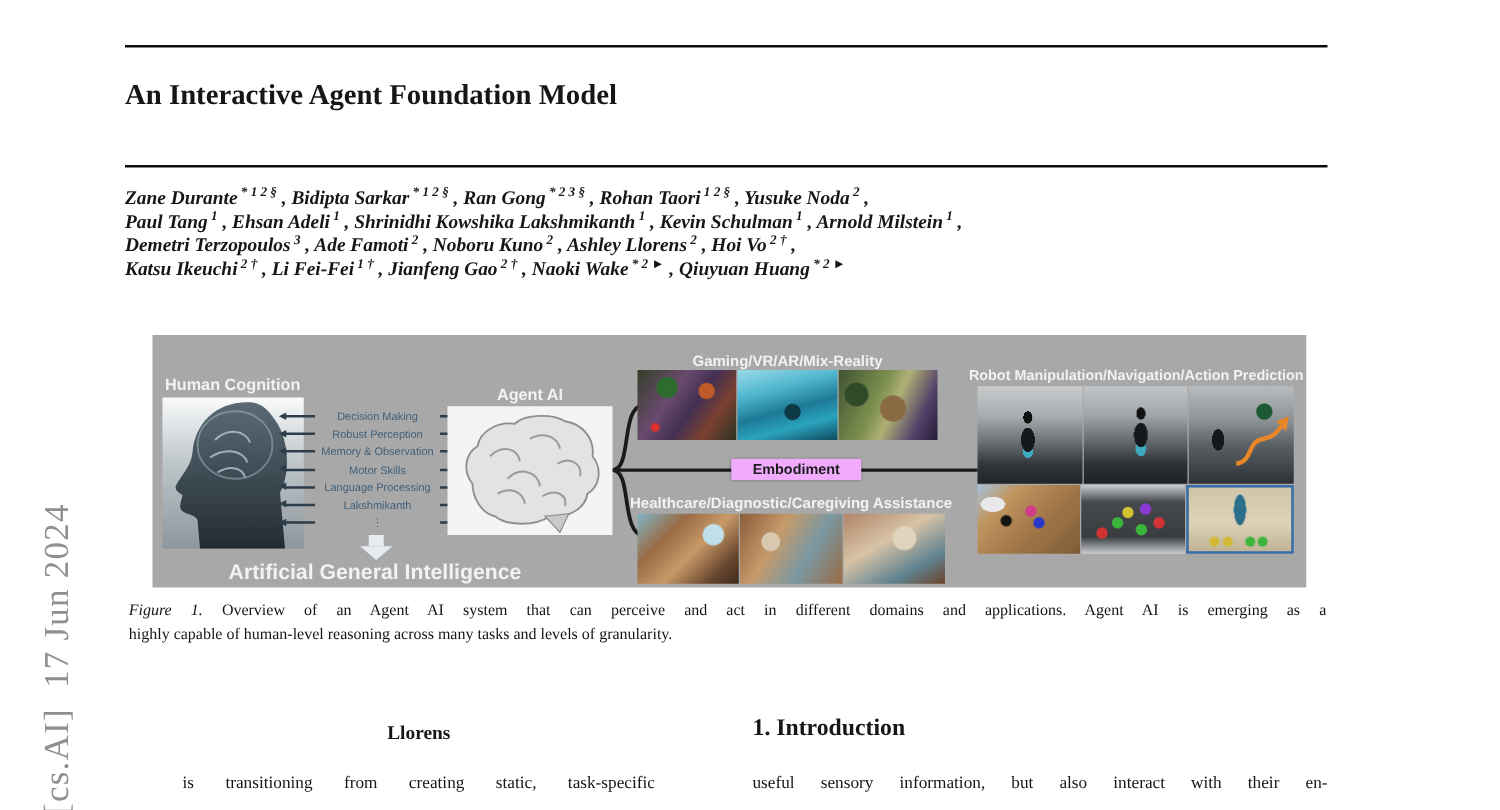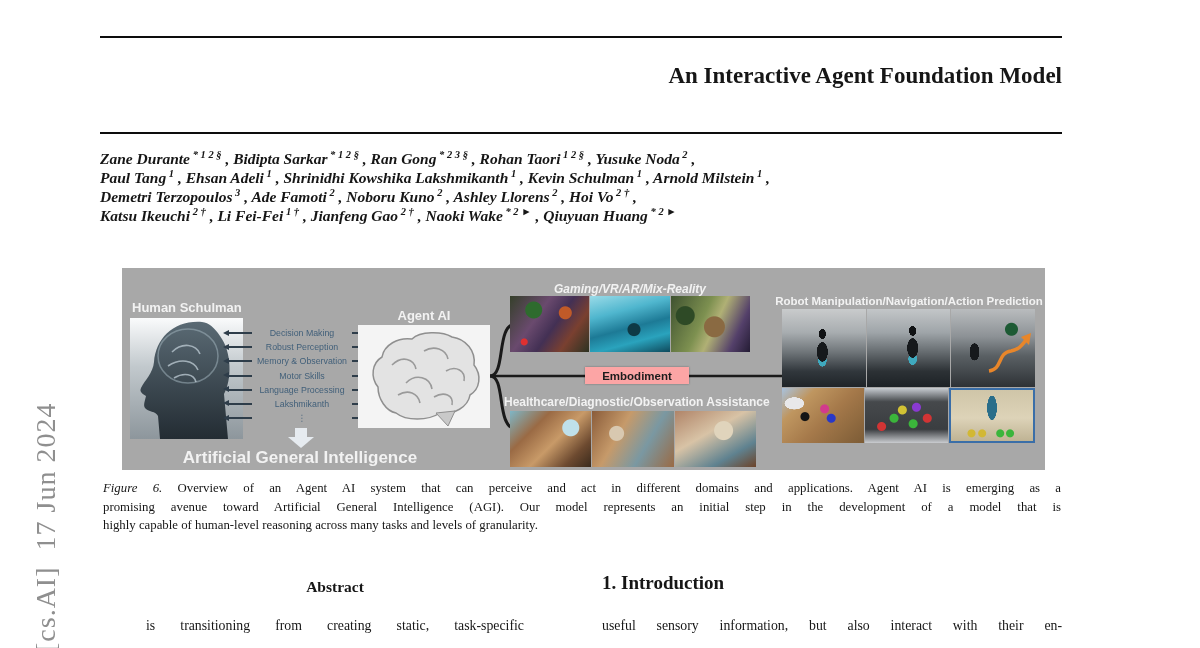--- a/index.html
+++ b/index.html
@@ -8,54 +8,54 @@
   .abs{position:absolute;}
 
   
   .arxiv-strip{position:absolute;left:30px;top:652px;transform:rotate(-90deg);
     transform-origin:top left;white-space:pre;font-family:"Liberation Serif",serif;
     font-size:28px;color:#8f8f8f;letter-spacing:1px;}
 
   
   .rule{left:100px;width:962px;height:2px;background:#0d0d0d;}
   .rule-top{top:36px;} .rule-mid{top:132px;}
-  .title{left:100px;top:63px;width:962px;text-align:right;font-size:23px;font-weight:bold;}
+  .title{left:100px;top:63px;width:962px;text-align:left;font-size:23px;font-weight:bold;}
   .authors{left:100px;top:150px;width:962px;text-align:left;font-size:15.5px;
            font-weight:bold;line-height:17px;font-style:italic;}
   .authors .sup{font-size:10.5px;position:relative;top:-6px;font-weight:bold;white-space:pre;}
   .authors .sep{white-space:pre;}
 
   
   .figure-panel{left:122px;top:268px;width:923px;height:202px;background:#a8a8a8;}
   .figure-panel .abs{position:absolute;}
   .flabel{color:#f2f2f2;font-family:"Liberation Sans",sans-serif;font-weight:600;}
   .label-human{left:10px;top:32px;font-size:13px;}
   .label-agent{left:236px;top:40px;width:132px;text-align:center;font-size:13px;}
   .label-agi{left:60px;top:180px;width:236px;text-align:center;font-size:17px;}
-  .label-gaming{left:388px;top:14px;width:240px;text-align:center;font-size:12px;white-space:nowrap;font-style:italic;}
+  .label-gaming{left:388px;top:14px;width:240px;text-align:center;font-size:12px;white-space:nowrap;}
   .label-health{left:382px;top:127px;width:256px;text-align:center;font-size:12px;white-space:nowrap;}
   .label-robot{left:651px;top:27px;width:272px;text-align:center;font-size:11.5px;white-space:nowrap;}
 
   .head-wrap{left:8px;top:50px;width:113px;height:121px;
      background:linear-gradient(180deg,#fafbfc 0%,#c2c9cd 40%,#8d969c 100%);}
   .brain-box{left:236px;top:57px;width:132px;height:103px;background:#f4f4f4;}
 
   .caps{left:106px;top:58px;width:148px;}
   .cap-row{display:flex;align-items:center;height:14.2px;}
   .cap-label{flex:1;text-align:center;font-family:"Liberation Sans",sans-serif;
      font-size:8.8px;color:#42607a;white-space:nowrap;line-height:10px;}
   .arrow-l,.arrow-r{width:24px;height:2px;background:#2e3d4a;position:relative;flex:none;}
   .arrow-l::before{content:"";position:absolute;left:-5px;top:-2.6px;width:0;height:0;
      border-right:6px solid #2e3d4a;border-top:3.6px solid transparent;border-bottom:3.6px solid transparent;}
   .arrow-r::after{content:"";position:absolute;right:-5px;top:-2.6px;width:0;height:0;
      border-left:6px solid #2e3d4a;border-top:3.6px solid transparent;border-bottom:3.6px solid transparent;}
 
   .down-arrow{left:164px;top:160px;}
   .connectors{left:0;top:0;width:923px;height:202px;}
-  .embodiment{left:463px;top:99px;width:104px;height:17px;background:#fca5a5;
+  .embodiment{left:463px;top:99px;width:104px;height:17px;background:#f0abfc;
      display:flex;align-items:center;justify-content:center;
      font-family:"Liberation Sans",sans-serif;font-weight:700;font-size:11.5px;color:#1c1c1c;
      box-shadow:0 0 2px rgba(0,0,0,.35);}
 
   .thumbrow{display:flex;gap:1px;}
   .gaming-thumbs{left:388px;top:28px;width:240px;height:56px;}
   .health-thumbs{left:388px;top:143px;width:246px;height:56px;}
   .robot-photo-thumbs{left:660px;top:41px;width:253px;height:78px;}
   .robot-sim-thumbs{left:660px;top:120px;width:253px;height:55px;}
   .thumb{flex:1;position:relative;overflow:hidden;}
@@ -134,21 +134,21 @@
     </div>
 
   <div class="abs figure-panel">
 
     <svg class="abs connectors" width="923" height="202" viewBox="0 0 923 202">
       <path d="M368,108 L660,108" stroke="#1a1a1a" stroke-width="2.6" fill="none"></path>
       <path d="M368,108 C384,108 374,57 393,56" stroke="#1a1a1a" stroke-width="3" fill="none"></path>
       <path d="M368,108 C384,108 374,158 393,161" stroke="#1a1a1a" stroke-width="3" fill="none"></path>
     </svg>
 
-    <div class="abs flabel label-human">Human Schulman</div>
+    <div class="abs flabel label-human">Human Cognition</div>
 
     <div class="abs head-wrap">
       <svg width="113" height="121" viewBox="0 0 113 121">
         <defs>
           <linearGradient id="hg" x1="0" y1="0" x2="0" y2="1">
             <stop offset="0" stop-color="#5a6a74"></stop>
               <stop offset="1" stop-color="#232c33"></stop>
           </linearGradient>
         </defs>
         <path d="M72,4 C44,2 26,20 24,44 C23,55 15,62 11,70 C9,74 13,76 16,78 C15,83 13,87 15,90 C18,94 26,93 28,98 L30,121 L98,121 L94,76 C102,62 102,34 90,18 C84,9 79,5 72,4 Z" fill="url(#hg)"></path>
@@ -214,21 +214,21 @@
 
     <div class="abs flabel label-gaming">Gaming/VR/AR/Mix-Reality</div>
     <div class="abs thumbrow gaming-thumbs" id="gaming-thumbs">
         <div class="thumb g1"></div>
         <div class="thumb g2"></div>
         <div class="thumb g3"></div>
       </div>
 
     <div class="abs embodiment">Embodiment</div>
 
-    <div class="abs flabel label-health">Healthcare/Diagnostic/Observation Assistance</div>
+    <div class="abs flabel label-health">Healthcare/Diagnostic/Caregiving Assistance</div>
     <div class="abs thumbrow health-thumbs" id="health-thumbs">
         <div class="thumb h1"></div>
         <div class="thumb h2"></div>
         <div class="thumb h3"></div>
       </div>
 
     <div class="abs flabel label-robot">Robot Manipulation/Navigation/Action Prediction</div>
     <div class="abs thumbrow robot-photo-thumbs" id="robot-photo-thumbs">
         <div class="thumb r1"></div>
         <div class="thumb r2"></div>
@@ -240,26 +240,25 @@
         </div>
       </div>
     <div class="abs thumbrow robot-sim-thumbs" id="robot-sim-thumbs">
         <div class="thumb s1"></div>
         <div class="thumb s2"></div>
         <div class="thumb s3"></div>
       </div>
   </div>
 
   <div class="abs caption">
-    <div class="jl"><span class="cap-figlabel">Figure 6.</span><span> Overview of an Agent AI system that can perceive and act in different domains and applications. Agent AI is emerging as a</span></div>
-    <div class="jl">promising avenue toward Artificial General Intelligence (AGI). Our model represents an initial step in the development of a model that is</div>
+    <div class="jl"><span class="cap-figlabel">Figure 1.</span><span> Overview of an Agent AI system that can perceive and act in different domains and applications. Agent AI is emerging as a</span></div>
     <div>highly capable of human-level reasoning across many tasks and levels of granularity.</div>
   </div>
 
-  <div class="abs abstract-head">Abstract</div>
+  <div class="abs abstract-head">Llorens</div>
   <div class="abs abstract-body">
     <div class="jl">is transitioning from creating static, task-specific</div>
   </div>
 
   <div class="abs intro-head">1. Introduction</div>
   <div class="abs intro-body">
     <div class="jl">useful sensory information, but also interact with their en-</div>
   </div>
 
 </div>

